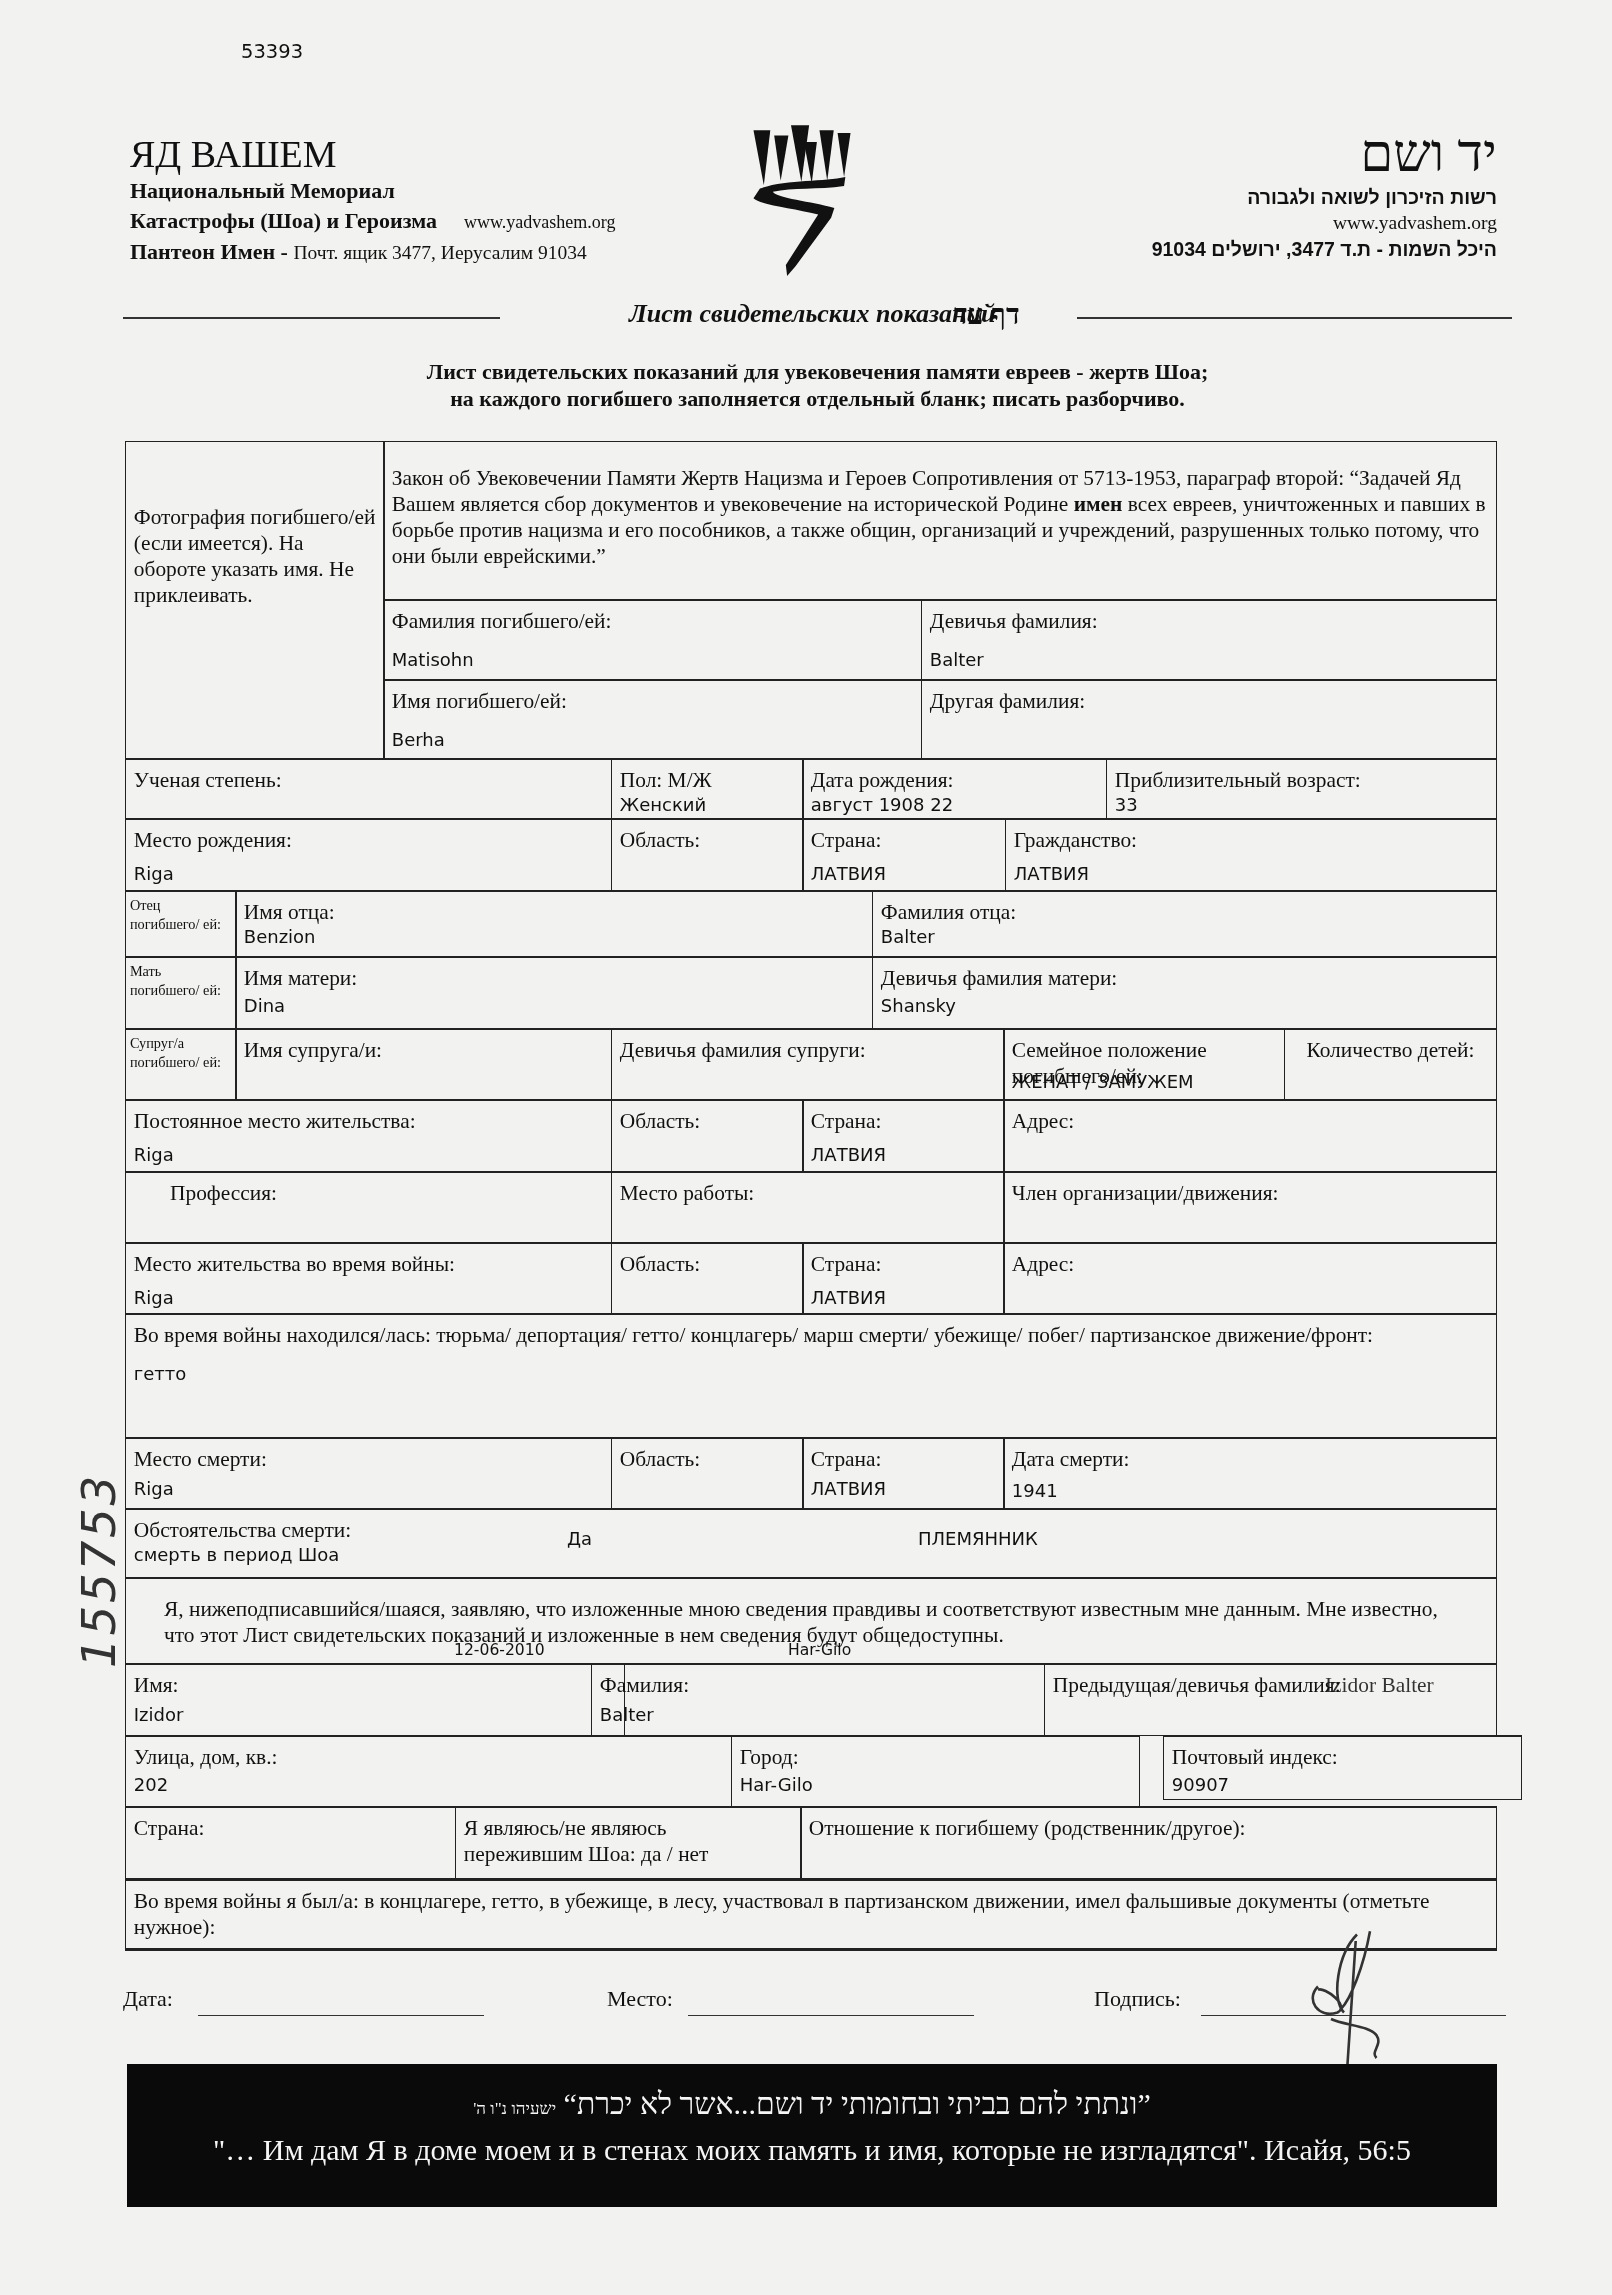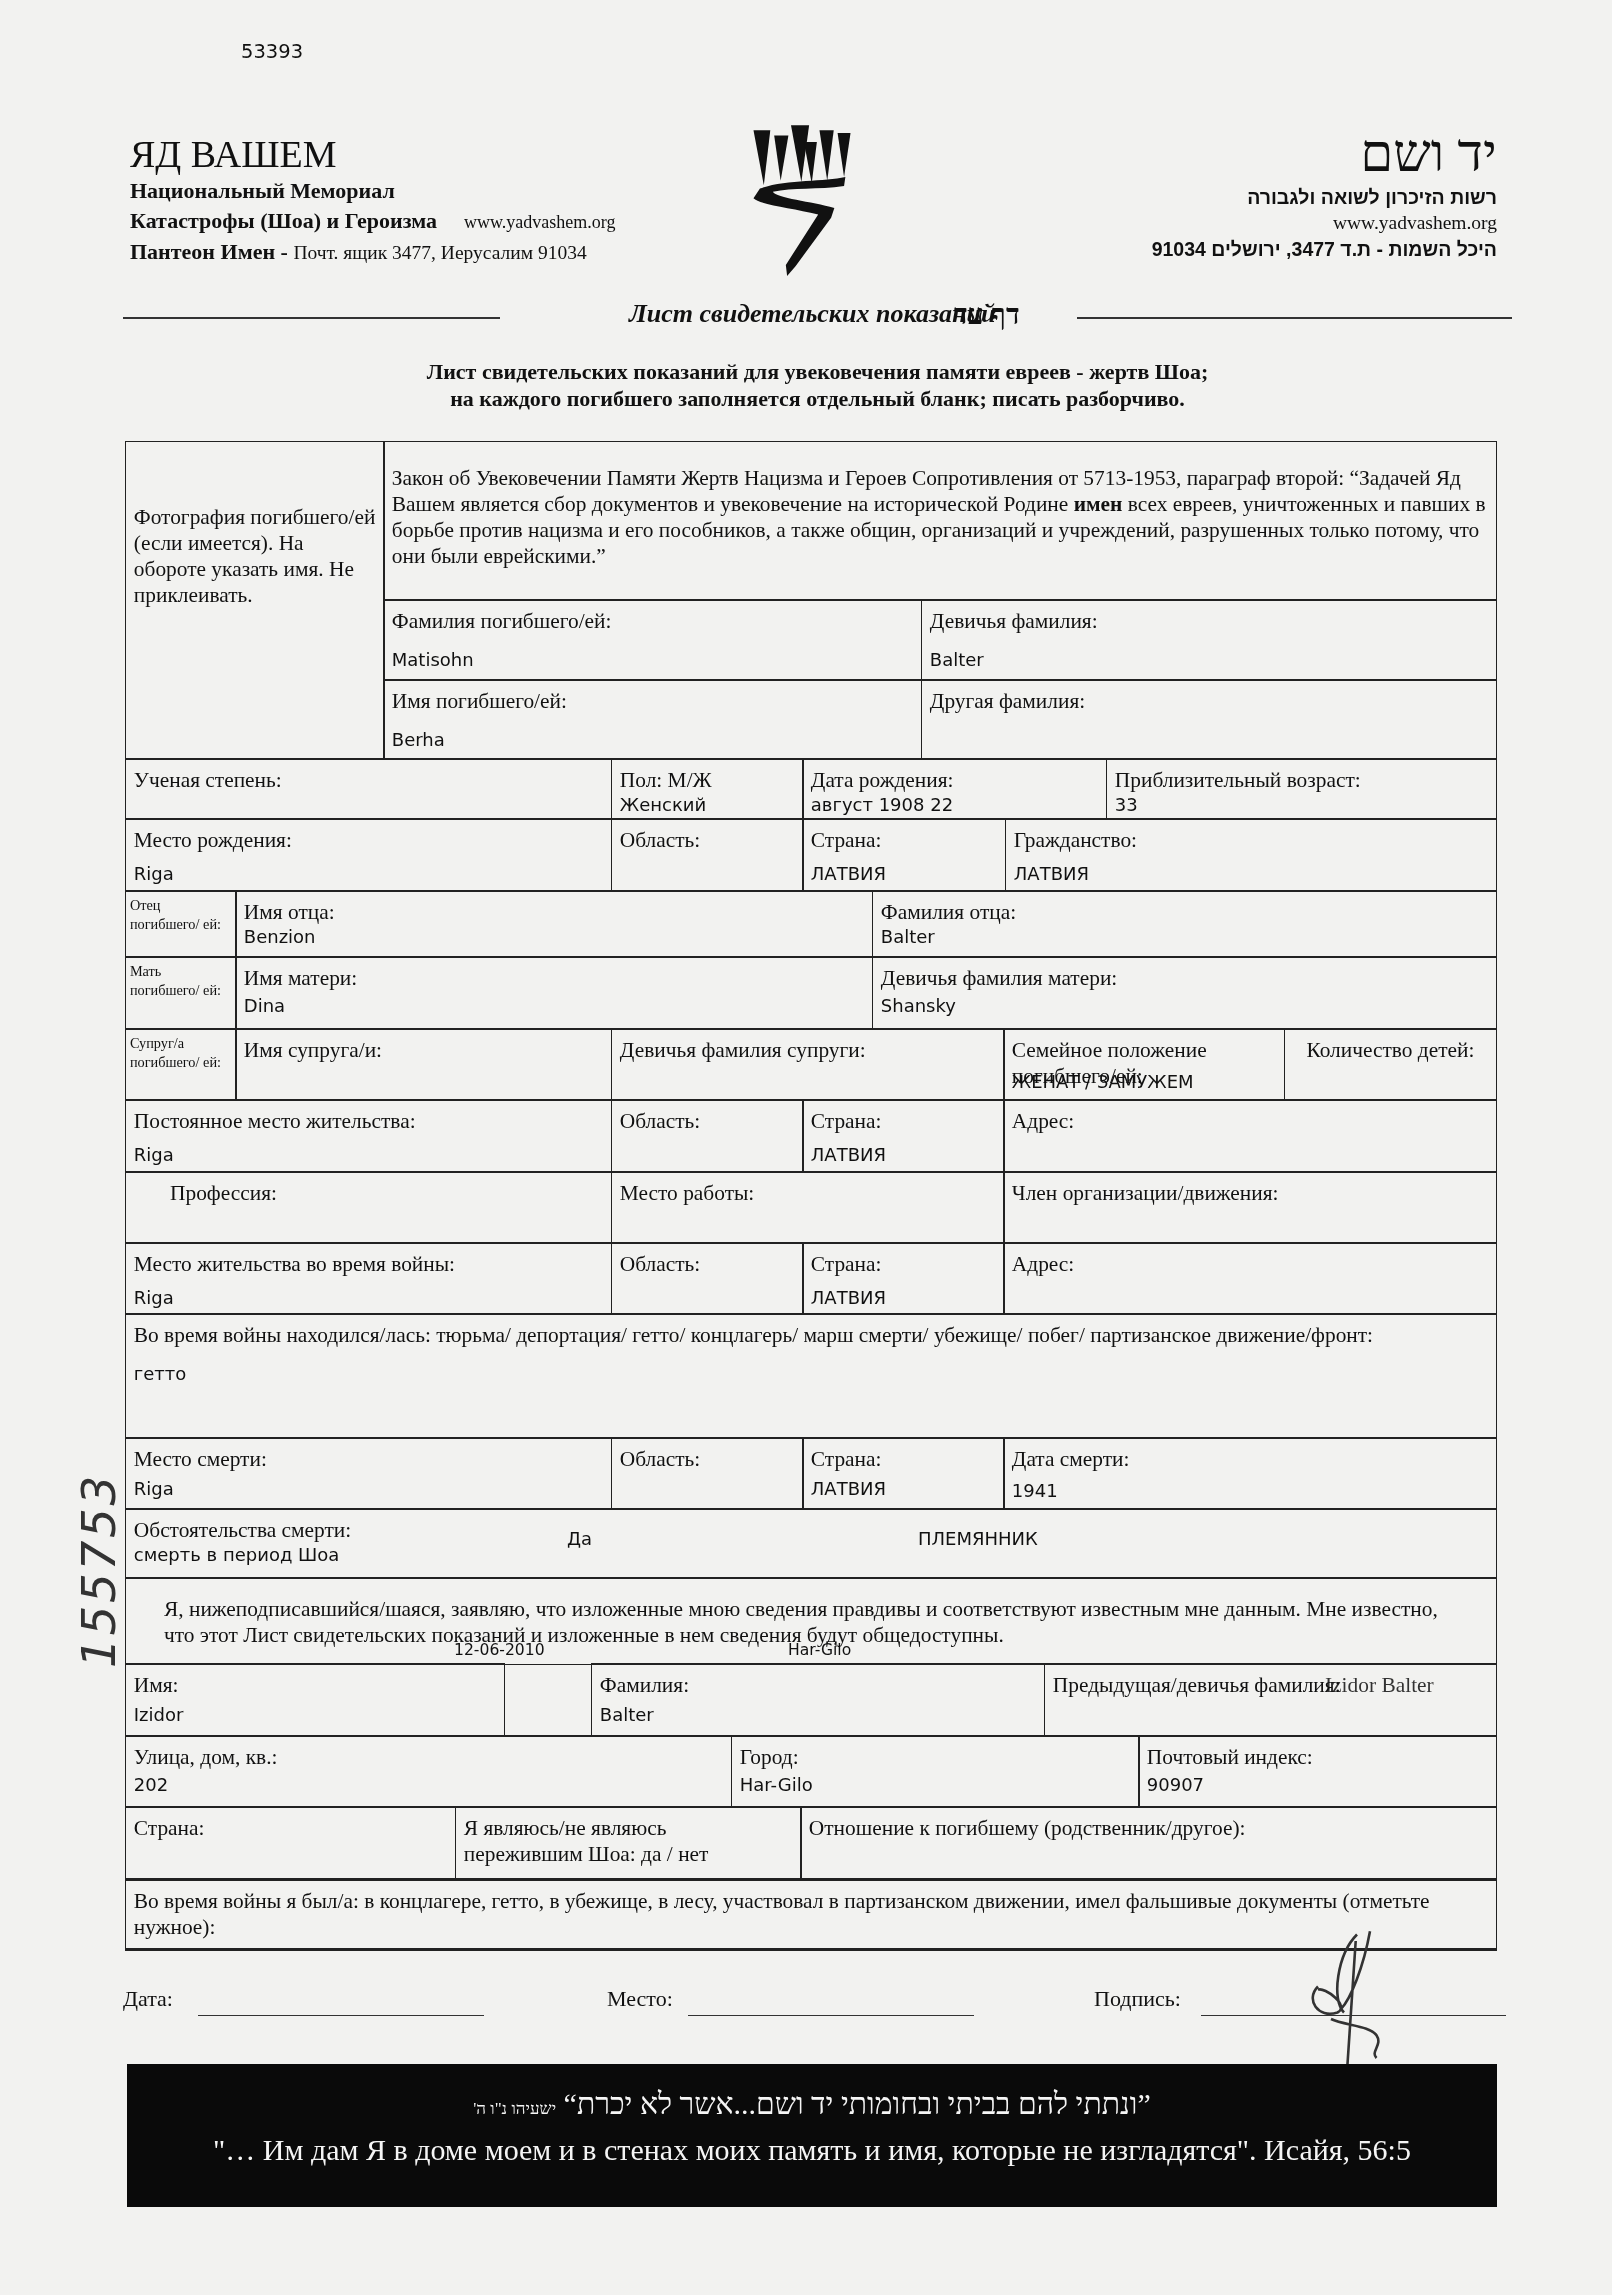--- a/index.html
+++ b/index.html
@@ -260,42 +260,42 @@
     <span class="val" style="position:absolute;left:441px;top:17px;">Да</span>
     <span class="val" style="position:absolute;left:792px;top:17px;">ПЛЕМЯННИК</span>
   </div>
 
   <div class="cell thick-top" style="left:0;top:1136px;width:1372px;height:88px;padding:17px 26px 0 38px;">
     <span class="lbl">Я, нижеподписавшийся/шаяся, заявляю, что изложенные мною сведения правдивы и соответствуют известным мне данным. Мне известно, что этот Лист свидетельских показаний и изложенные в нем сведения будут общедоступны.</span>
     <span class="val" style="position:absolute;left:328px;top:60px;font-size:15.6px;">12-06-2010</span>
     <span class="val" style="position:absolute;left:662px;top:60px;font-size:15.6px;">Har-Gilo</span>
   </div>
 
-  <div class="cell thick-top" style="left:0;top:1222px;width:380px;height:73px;">
+  <div class="cell thick-top" style="left:0;top:1222px;width:500px;height:73px;">
     <span class="lbl">Имя:</span>
     <span class="val" style="margin-top:5.2px">Izidor</span>
   </div>
   <div class="cell thick-top" style="left:466px;top:1222px;width:454px;height:73px;">
     <span class="lbl">Фамилия:</span>
     <span class="val" style="margin-top:5.2px">Balter</span>
   </div>
   <div class="cell thick-top" style="left:919px;top:1222px;width:453px;height:73px;">
     <span class="lbl">Предыдущая/девичья фамилия:</span>
     <span class="lbl" style="position:absolute;left:280px;top:6.5px;opacity:0.85;">Izidor Balter</span>
   </div>
 
   <div class="cell thick-top" style="left:0;top:1294px;width:607px;height:73px;">
     <span class="lbl">Улица, дом, кв.:</span>
     <span class="val" style="margin-top:3.9px">202</span>
   </div>
   <div class="cell thick-top" style="left:606px;top:1294px;width:409px;height:73px;">
     <span class="lbl">Город:</span>
     <span class="val" style="margin-top:3.9px">Har-Gilo</span>
   </div>
-  <div class="cell thick-top" style="left:1013px;top:1294px;width:359px;height:73px;">
+  <div class="cell thick-top" style="left:1038px;top:1294px;width:359px;height:65px;">
     <span class="lbl">Почтовый индекс:</span>
     <span class="val" style="margin-top:3.9px">90907</span>
   </div>
 
   <div class="cell thick-top" style="left:0;top:1365px;width:331px;height:73px;">
     <span class="lbl">Страна:</span>
   </div>
   <div class="cell thick-top" style="left:330px;top:1365px;width:347px;height:73px;">
     <span class="lbl">Я являюсь/не являюсь</span>
     <span class="lbl">пережившим Шоа:   да / нет</span>

